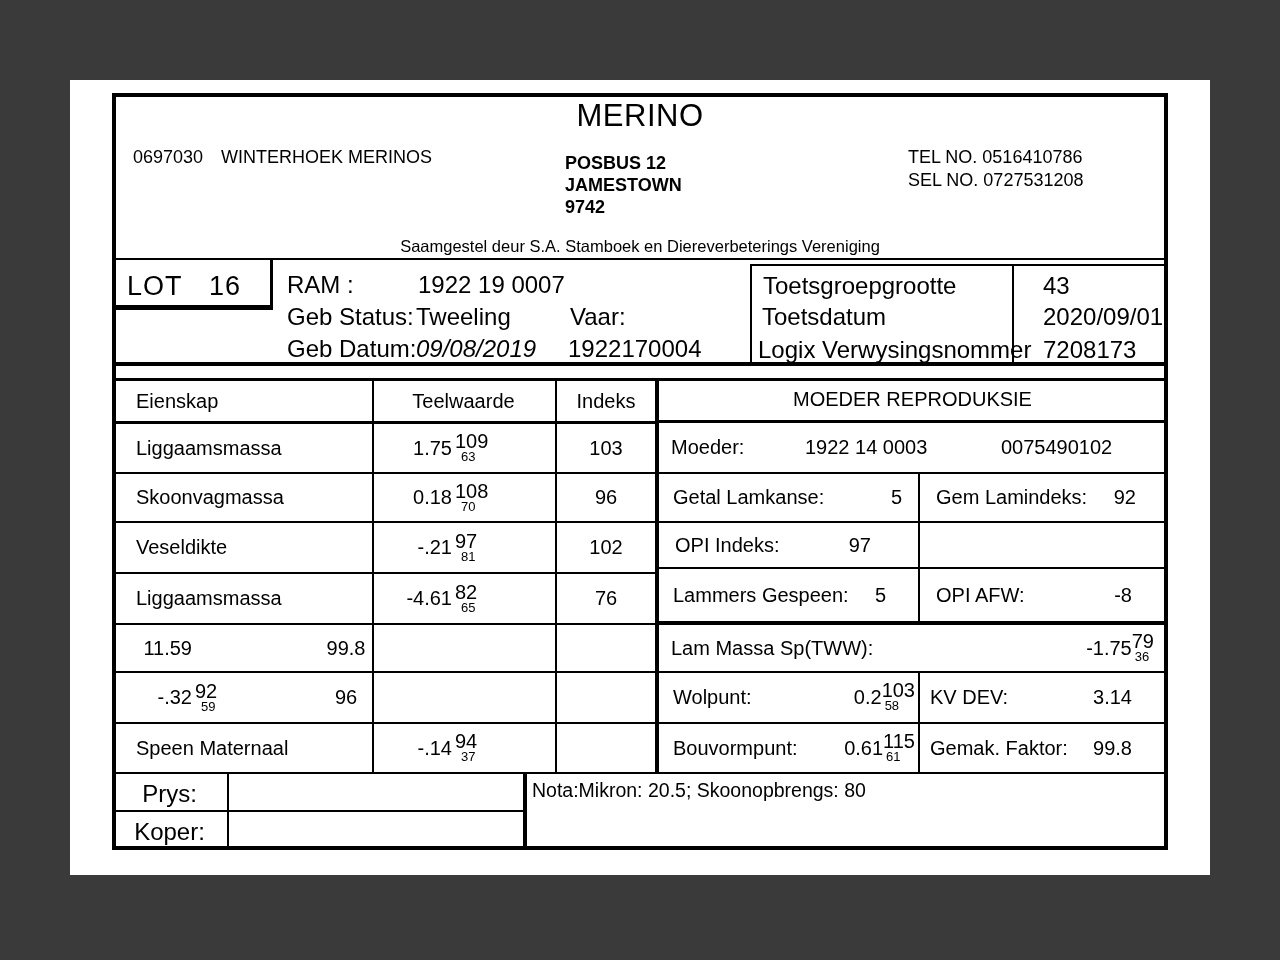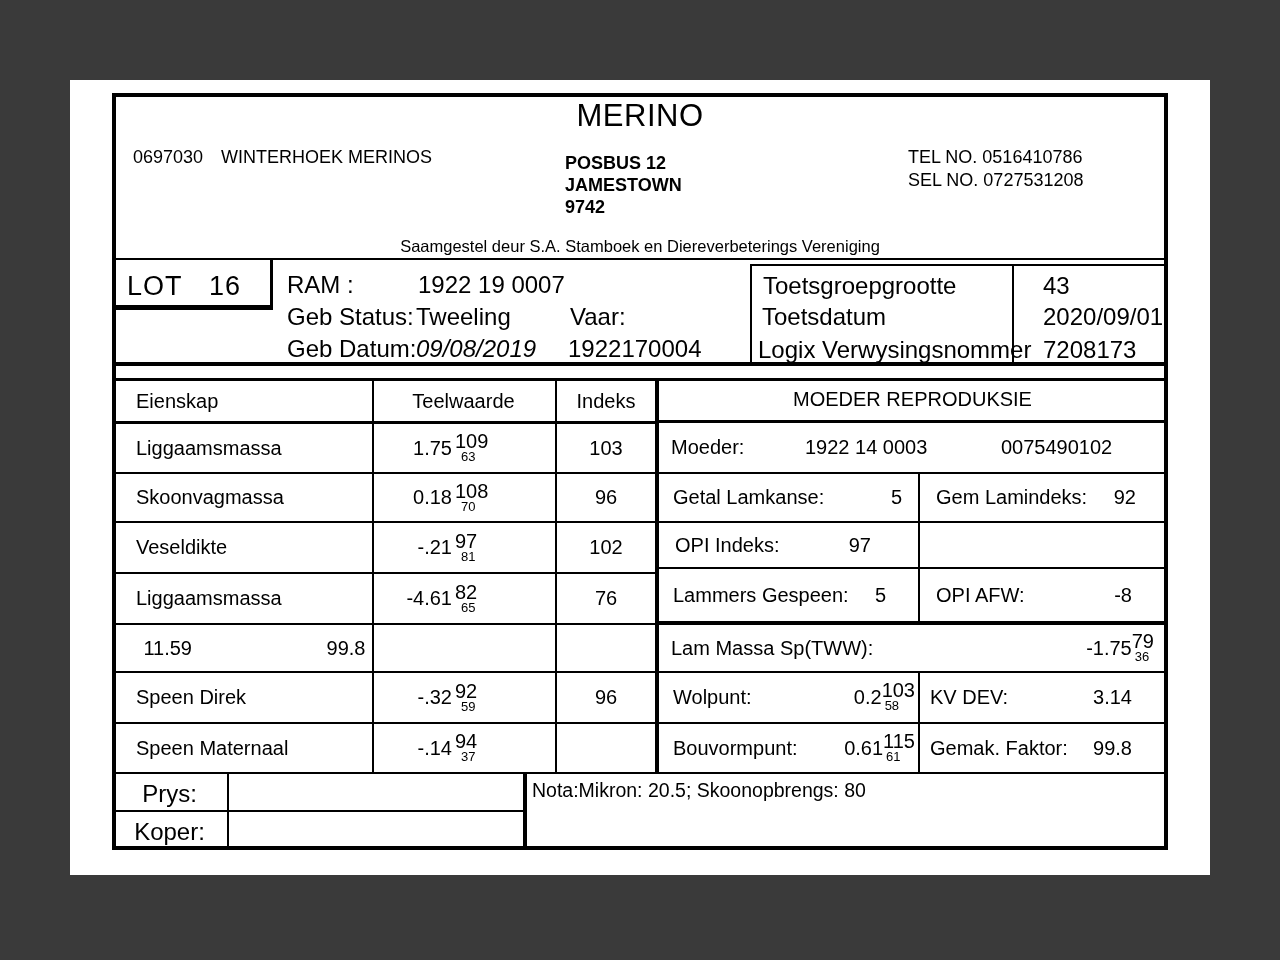--- a/index.html
+++ b/index.html
@@ -160,21 +160,20 @@
     <div class="c-tw">
       <span class="tw-val">11.59</span>
       <span class="vstack">
           <span class="s-sup"></span>
           <span class="s-sub"></span>
         </span>
     </div>
     <div class="c-idx">99.8</div>
   </div>
   <div class="trow" style="left:112px;top:673px;width:545px;height:49px;">
-    <div class="c-name">Speen Direk</div>
     <div class="c-tw">
       <span class="tw-val">-.32</span>
       <span class="vstack">
           <span class="s-sup">92</span>
           <span class="s-sub">59</span>
         </span>
     </div>
     <div class="c-idx">96</div>
   </div>
   <div class="trow" style="left:112px;top:724px;width:545px;height:48px;">

